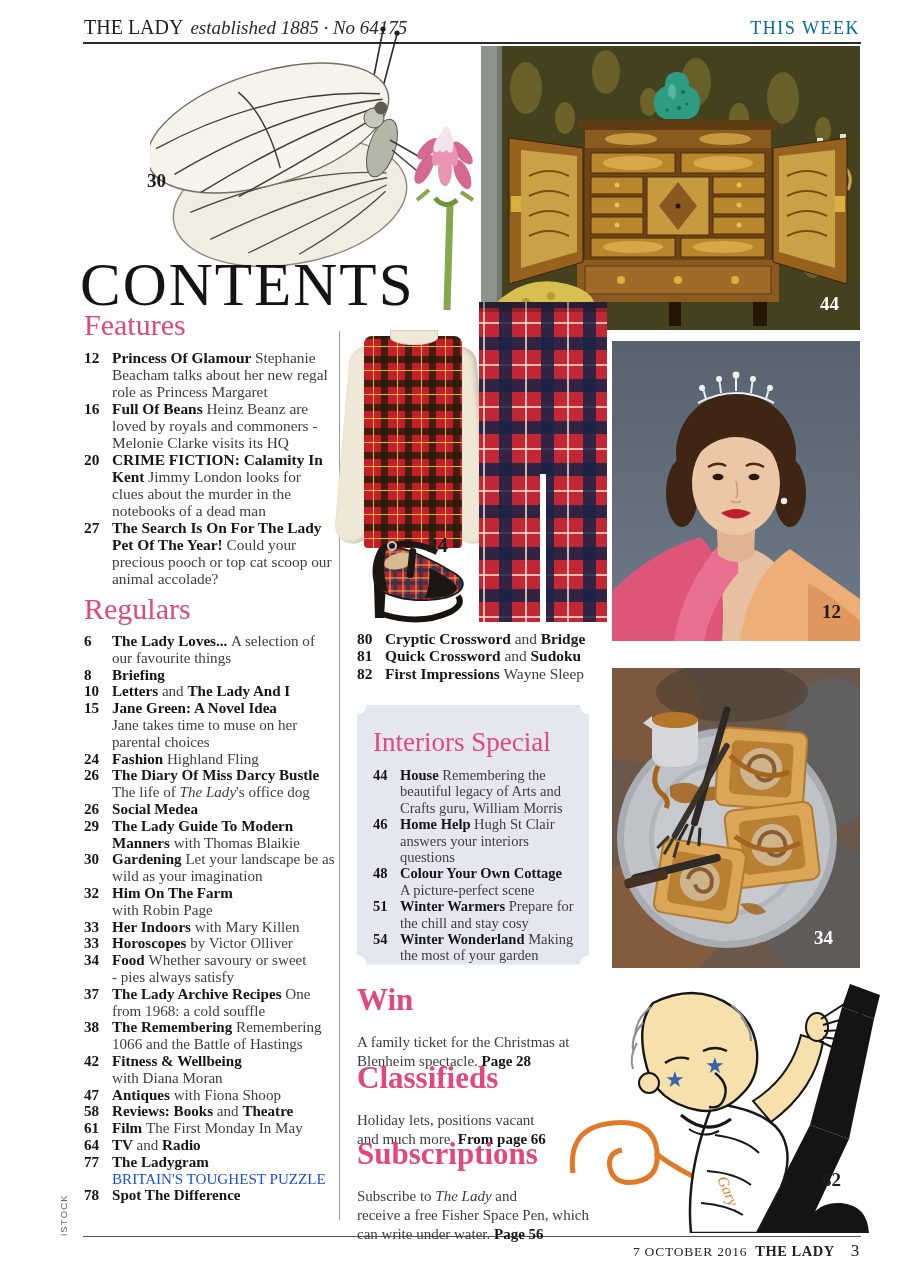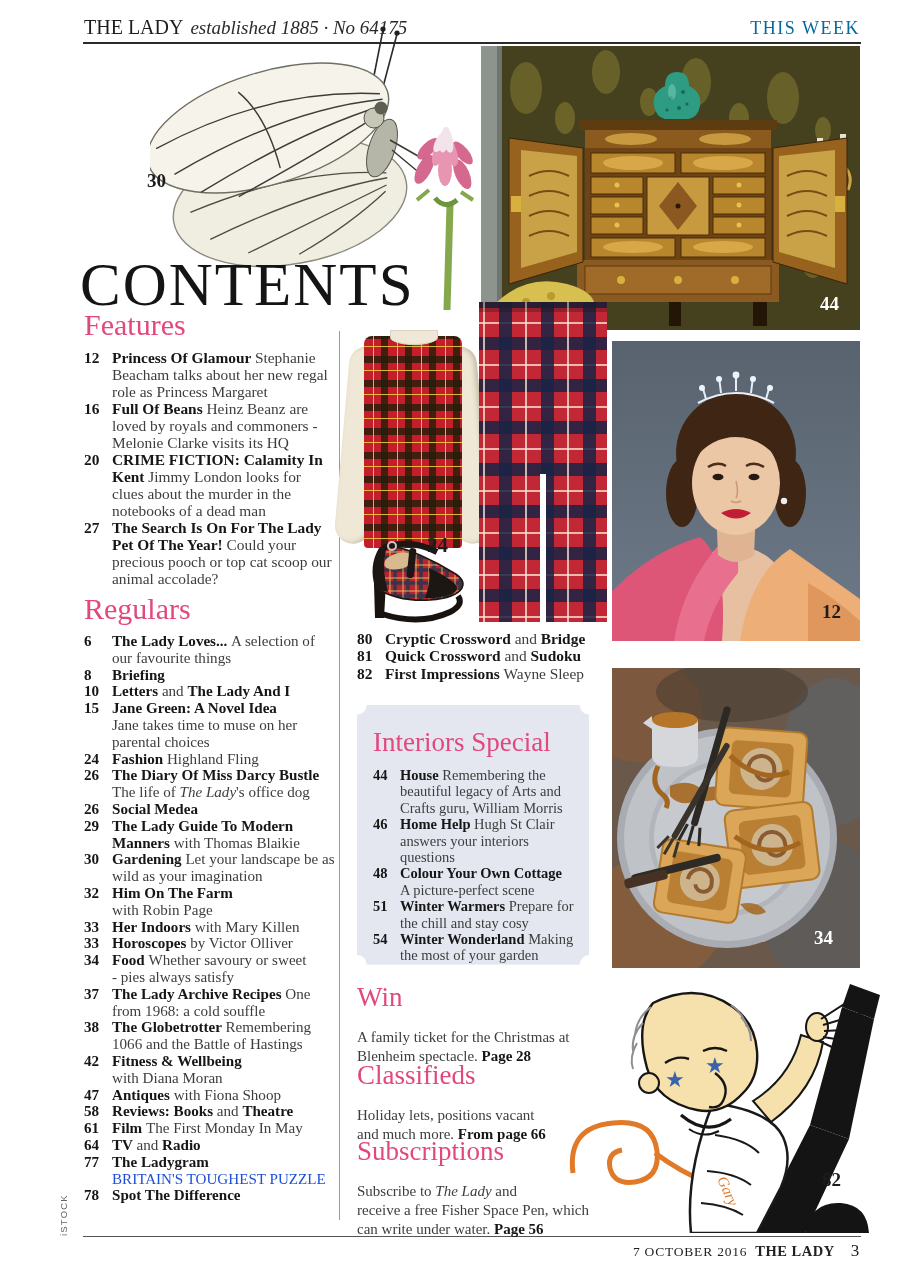--- a/index.html
+++ b/index.html
@@ -73,21 +73,21 @@
       radial-gradient(circle at 0 100%,transparent 9px,#e4e7f0 10px) 0 100%/51% 51% no-repeat,
       radial-gradient(circle at 100% 100%,transparent 9px,#e4e7f0 10px) 100% 100%/51% 51% no-repeat;}
   .interiors-heading{font-size:27px;color:#e2477d;font-weight:400;margin:0 0 9px 0;}
   .interiors .toc{font-size:14.5px;line-height:16.4px;}
   .interiors .toc-item .num{width:27px;}
   
   .promo{position:absolute;left:357px;z-index:2;}
   #promo-win{top:982px;width:266px;}
   #promo-classifieds{top:1060px;width:266px;}
   #promo-subscriptions{top:1136px;width:274px;}
-  .promo-heading{font-size:27px;color:#e2477d;font-weight:400;margin:0 0 8px 0;}
+  .promo-heading{font-size:31px;color:#e2477d;font-weight:700;margin:0 0 8px 0;}
   .promo-text{font-size:15px;line-height:19px;white-space:pre-line;}
   
   .footer-rule{position:absolute;left:83px;top:1236px;width:778px;height:1px;background:#555;}
   .footer{position:absolute;right:43px;top:1241px;font-size:13.5px;color:#222;letter-spacing:.8px;white-space:nowrap;}
   .footer .fbrand{font-weight:bold;font-size:14.5px;margin-left:8px;letter-spacing:.5px;}
   .footer .fpage{font-size:17px;margin-left:16px;}
   .credit{position:absolute;left:58px;top:1236px;transform:rotate(-90deg);transform-origin:0 0;
           font-size:9.5px;letter-spacing:1.2px;color:#666;font-family:"Liberation Sans",sans-serif;}
 </style>
 </head>
@@ -508,21 +508,21 @@
           <span class="num">34</span>
           <span class="txt"><span class="seg-b">Food </span><span>Whether savoury or sweet
 - pies always satisfy</span></span>
         </li>
         <li class="toc-item">
           <span class="num">37</span>
           <span class="txt"><span class="seg-b">The Lady Archive Recipes </span><span>One from 1968: a cold souffle</span></span>
         </li>
         <li class="toc-item">
           <span class="num">38</span>
-          <span class="txt"><span class="seg-b">The Globetrotter </span><span>Remembering 1066 and the Battle of Hastings</span></span>
+          <span class="txt"><span class="seg-b">The Remembering </span><span>Remembering 1066 and the Battle of Hastings</span></span>
         </li>
         <li class="toc-item">
           <span class="num">42</span>
           <span class="txt"><span class="seg-b">Fitness &amp; Wellbeing
 </span><span>with Diana Moran</span></span>
         </li>
         <li class="toc-item">
           <span class="num">47</span>
           <span class="txt"><span class="seg-b">Antiques </span><span>with Fiona Shoop</span></span>
         </li>

